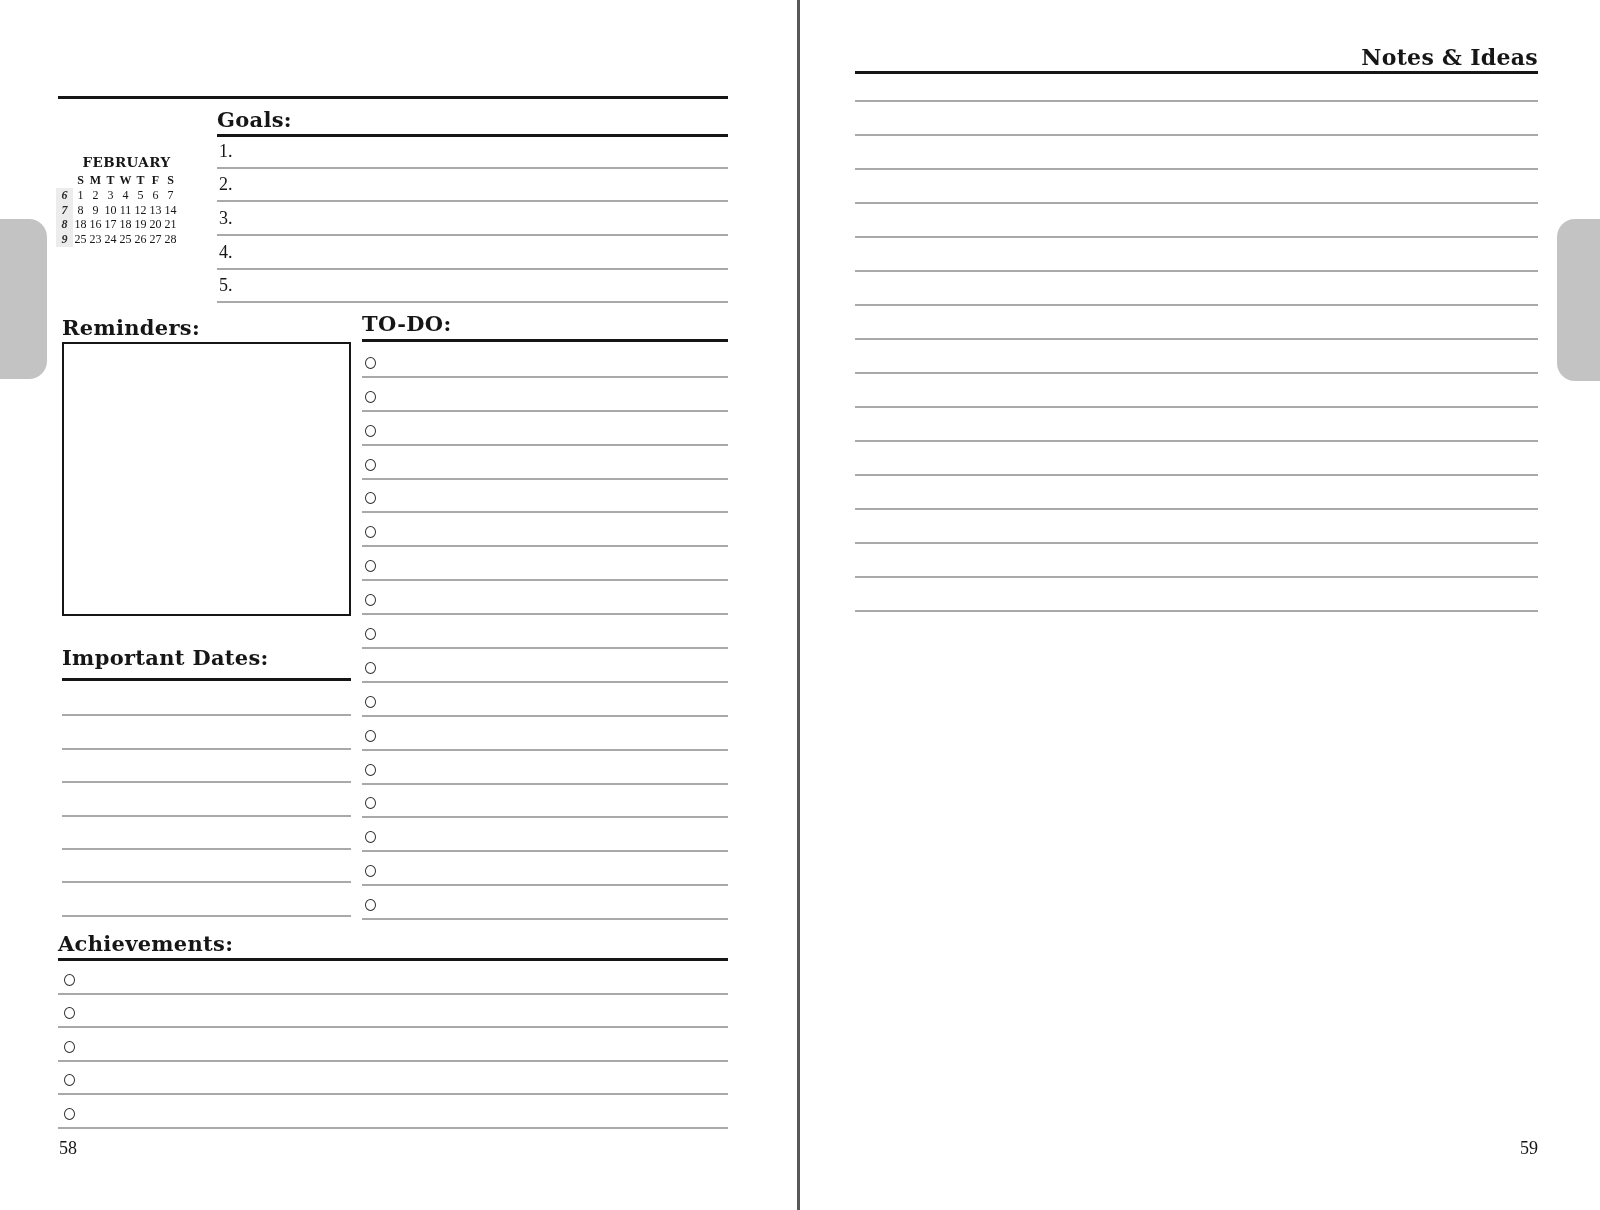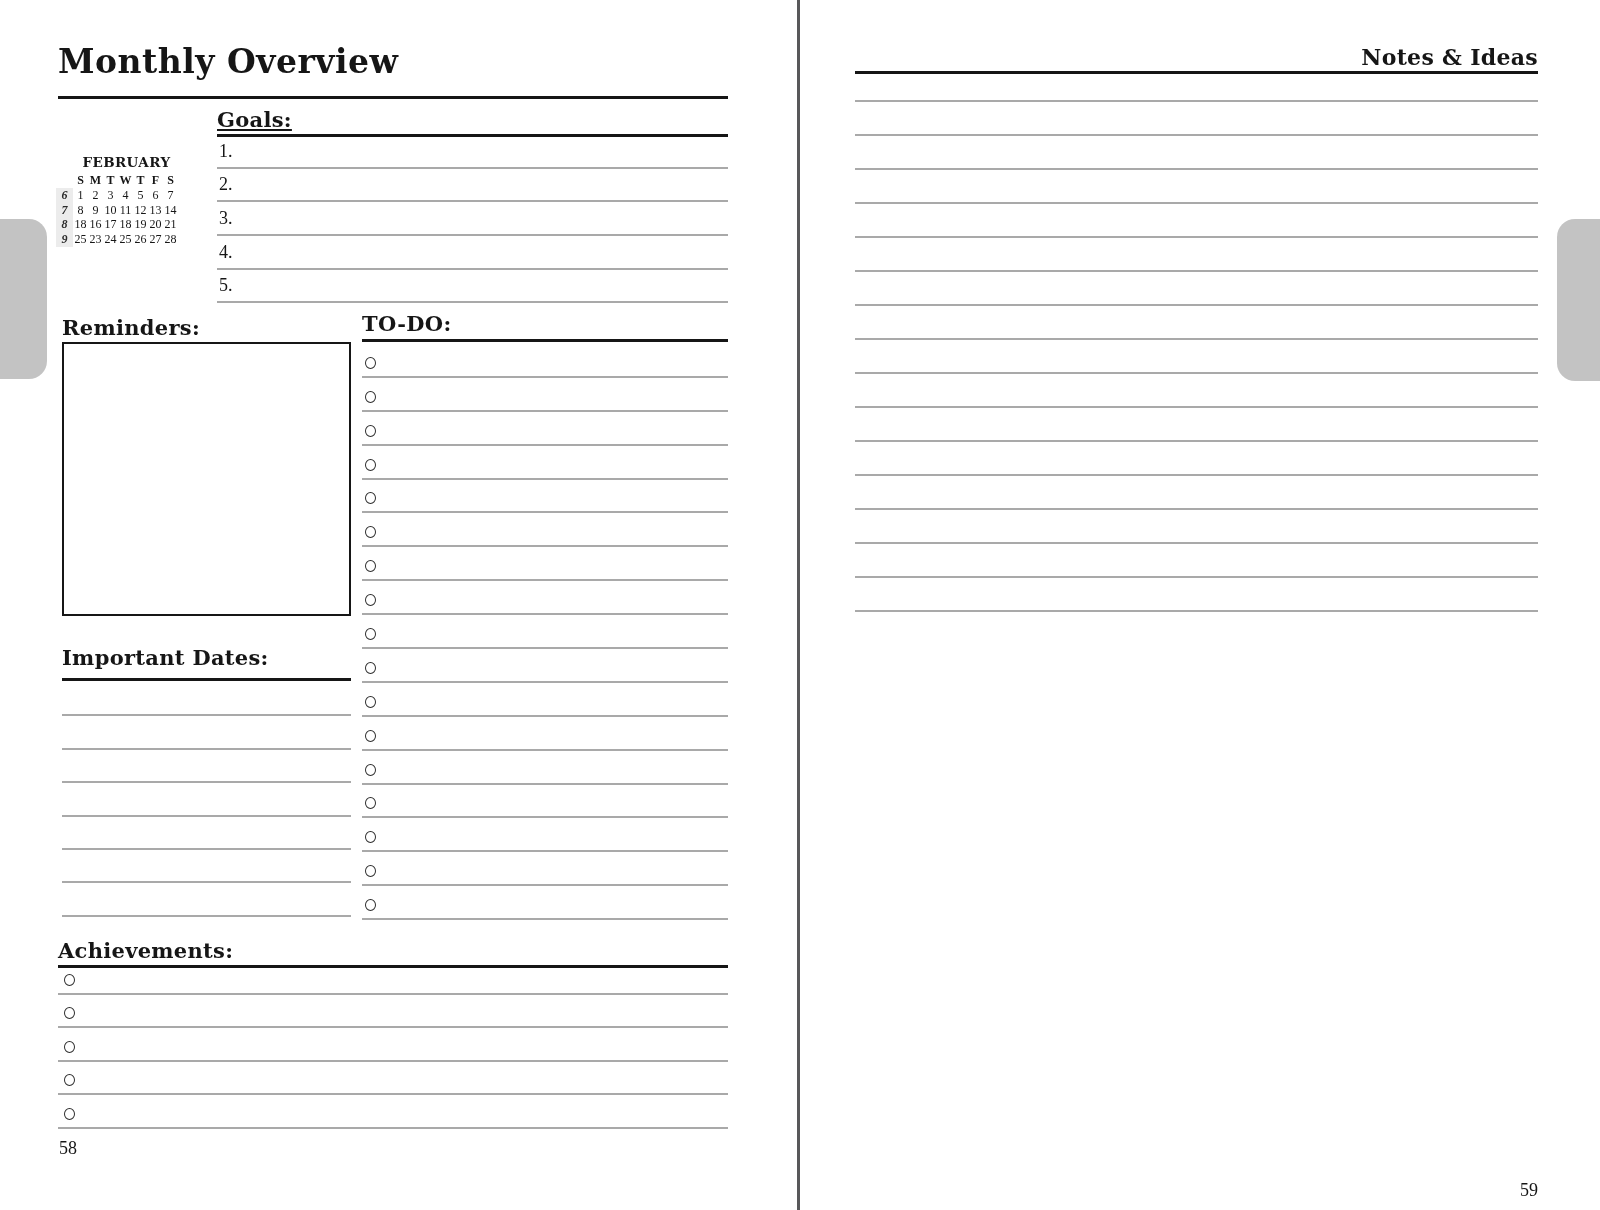--- a/index.html
+++ b/index.html
@@ -10,21 +10,21 @@
   }
   .page { position:absolute; inset:0; }
 
   
   .main-title { position:absolute; left:58px; top:42px; font-size:33px; font-weight:bold; letter-spacing:.5px; white-space:nowrap; }
   .month-year { position:absolute; right:872px; top:42px; font-size:33px; font-weight:bold; letter-spacing:.5px; white-space:nowrap; }
   .header-rule { position:absolute; left:58px; top:96px; width:670px; height:3px; background:#161616; }
 
   .sec-head { font-weight:bold; font-size:21px; letter-spacing:.3px; line-height:24px; border-bottom:3px solid #161616; box-sizing:content-box; }
 
-  .goals-head { position:absolute; left:217px; top:108px; width:511px; padding-bottom:2px;text-decoration:underline; }
+  .goals-head { position:absolute; left:217px; top:108px; width:511px; padding-bottom:2px; }
   .goals-rows { position:absolute; left:217px; top:135px; width:511px; }
   .goal-row { position:relative; height:33.7px; border-bottom:2px solid #a9a9a9; box-sizing:border-box; }
   .goal-num { position:absolute; left:2px; bottom:5px; font-size:18px; font-family:"Liberation Serif", serif; }
 
   .calendar { position:absolute; left:56px; top:154px; width:124px; }
   .cal-title { text-align:center; padding-left:17px; font-size:13.5px; font-weight:bold; letter-spacing:.4px; margin-bottom:3px; }
   .cal-row { display:flex; height:14.8px; line-height:14.8px; font-family:"Liberation Serif", serif; }
   .cal-wk { width:17px; text-align:center; font-size:12px; font-style:italic; font-weight:bold; color:#2b2b2b; }
   .cal-row.week .cal-wk { background:#ececec; }
   .cal-cell { width:15px; text-align:center; font-size:12px; }
@@ -35,49 +35,48 @@
 
   .todo-head { position:absolute; left:362px; top:312px; width:366px; padding-bottom:3px; }
   .todo-rows { position:absolute; left:362px; top:344px; width:366px; }
   .blank-row { position:relative; height:33.9px; border-bottom:2px solid #a9a9a9; box-sizing:border-box; }
   .circle { position:absolute; left:3px; bottom:7px; width:11px; height:12px; border:1.6px solid #2e2e2e; border-radius:50%; box-sizing:border-box; background:#fff; }
 
   .impdates-head { position:absolute; left:62px; top:646px; width:289px; padding-bottom:8px; }
   .impdates-rows { position:absolute; left:62px; top:683px; width:289px; }
   .impdates-rows .blank-row { height:33.4px; }
 
-  .achieve-head { position:absolute; left:58px; top:932px; width:670px; padding-bottom:2px;margin-top:7px; }
+  .achieve-head { position:absolute; left:58px; top:932px; width:670px; padding-bottom:2px; }
   .achieve-rows { position:absolute; left:58px; top:961px; width:670px; }
   .achieve-rows .blank-row { height:33.6px; }
   .achieve-rows .circle { left:6px; }
 
   .pageno { position:absolute; font-size:18px; font-family:"Liberation Serif", serif; }
   .pageno-left { left:59px; top:1138px; }
-  .pageno-right { right:62px; top:1138px;margin-top:42px; }
+  .pageno-right { right:62px; top:1138px; }
 
   
   .notes-head { position:absolute; right:62px; top:44px; font-weight:bold; font-size:22px; letter-spacing:.3px; white-space:nowrap;text-align:right; }
   .notes-rule { position:absolute; left:855px; top:71px; width:683px; height:3px; background:#161616; }
   .notes-rows { position:absolute; left:855px; top:68px; width:683px; }
   .notes-rows .blank-row { height:34px; }
 
   
   .divider { position:absolute; left:797px; top:0; width:2.5px; height:1210px; background:#58585a; }
   .tab { position:absolute; background:#c3c3c3; border-radius:18px; cursor:pointer; }
   .tab-left  { left:-20px;  top:219px; width:67px; height:160px; }
   .tab-right { right:-21px; top:219px; width:64px; height:162px; }
 </style>
 </head>
 <body>
 
 <div class="spread">
 
   <div class="page">
 
-    <div class="main-title">Monthly Overview</div>
     <div class="header-rule"></div>
 
     <div class="calendar">
       <div class="cal-title">FEBRUARY</div>
       <div class="cal-row hdr">
         <span class="cal-wk"></span>
         <span class="cal-cell">S</span>
         <span class="cal-cell">M</span>
         <span class="cal-cell">T</span>
         <span class="cal-cell">W</span>

